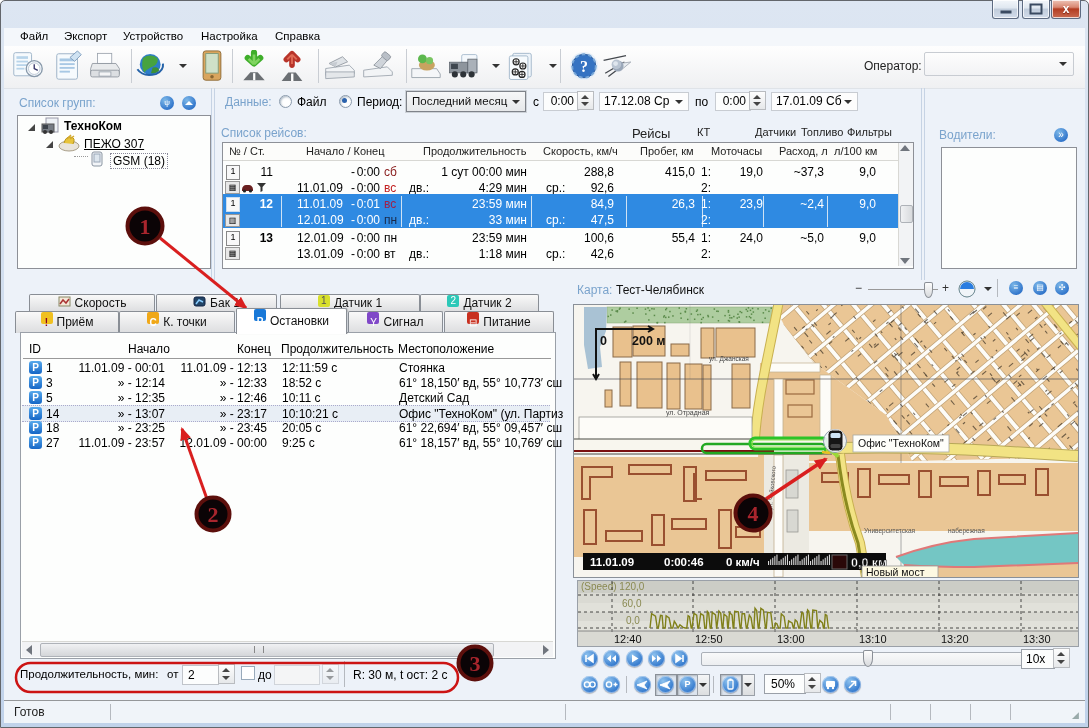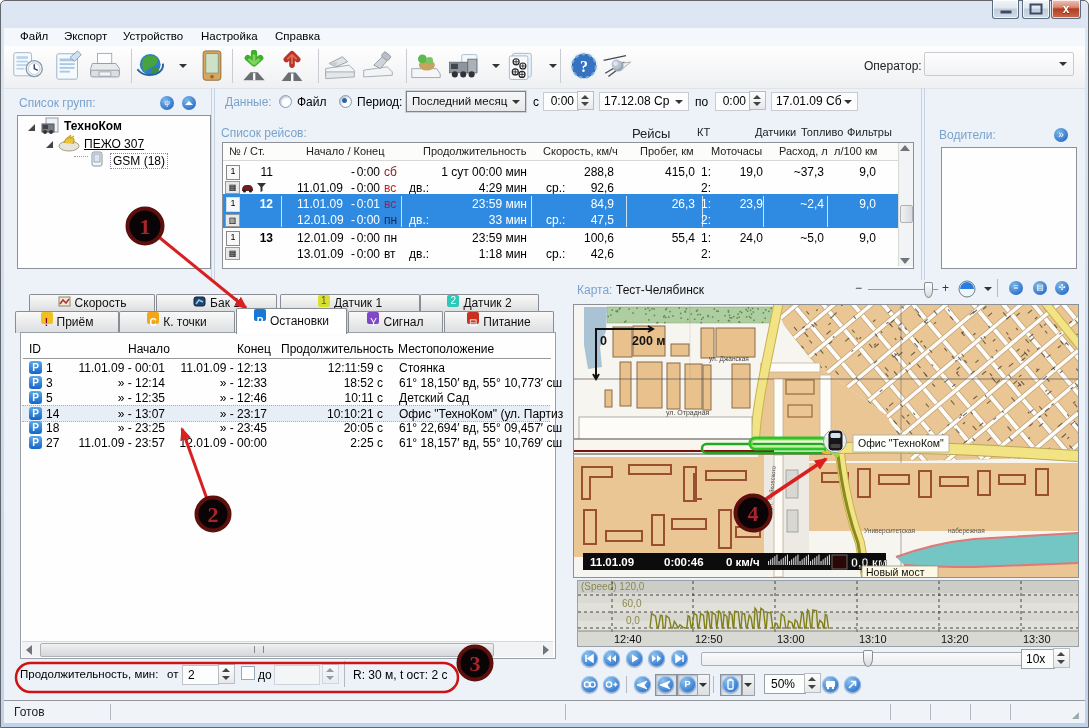--- a/index.html
+++ b/index.html
@@ -48,21 +48,21 @@
 .tab.r2 .tabic{vertical-align:4px;}
 .tab.active{top:25px;height:25px;background:#fff;z-index:2;box-shadow:1px 0 1px rgba(0,0,0,.15);}
 .tab.active span{line-height:25px;}
 .tab.active .tabic{vertical-align:6px;}
 
 .srow{position:absolute;left:1px;width:528px;height:15px;font-size:12px;}
 .srow .pic{position:absolute;left:7px;top:1px;width:13px;height:13px;background:linear-gradient(#58aaec,#1566c6);color:#fff;border-radius:3px;font-size:10px;font-weight:bold;text-align:center;line-height:13px;}
 .srow .sid{position:absolute;left:24px;top:1px;}
 .srow .c1{position:absolute;left:40px;top:1px;width:103px;text-align:right;}
 .srow .c2{position:absolute;left:140px;top:1px;width:105px;text-align:right;}
-.srow .c3{position:absolute;left:260px;top:1px;width:101px;text-align:right;}
+.srow .c3{position:absolute;left:260px;top:1px;width:101px;text-align:left;}
 .srow .c4{position:absolute;left:377px;top:1px;white-space:nowrap;}
 
 .pbtn{position:absolute;width:17px;height:17px;border-radius:50%;background:radial-gradient(circle at 35% 30%,#8ec2ee,#3a7fd0 65%,#2d62b4);color:#fff;font-size:9px;text-align:center;line-height:17px;box-shadow:inset 0 0 0 1px rgba(255,255,255,.4),0 1px 1px rgba(0,0,0,.25);}
 .sunk{position:absolute;width:20px;height:20px;border:1px solid #8a9098;background:#dce4ee;box-shadow:inset 1px 1px 2px rgba(0,0,0,.2);}
 </style>
 </head>
 <body>
 <div id="win">
 <div id="frame"></div>
 <div class="winbtn" style="left:992px;width:25px;">
@@ -452,21 +452,21 @@
             <span class="c1">» - 23:25</span>
             <span class="c2">» - 23:45</span>
             <span class="c3">20:05 с</span>
             <span class="c4">61° 22,694′ вд, 55° 09,457′ сш</span>
           </div>
       <div class="srow" style="top:102px;">
             <span class="pic">P</span>
             <span class="sid">27</span>
             <span class="c1">11.01.09 - 23:57</span>
             <span class="c2">12.01.09 - 00:00</span>
-            <span class="c3">2:25 с</span>
+            <span class="c3">9:25 с</span>
             <span class="c4">61° 18,157′ вд, 55° 10,769′ сш</span>
           </div>
 
       <div style="position:absolute;left:1px;bottom:1px;width:531px;height:15px;background:#f2f3f5;border-top:1px solid #d8d8d4;">
         <div style="position:absolute;left:4px;top:3px;width:0;height:0;border-top:5px solid transparent;border-bottom:5px solid transparent;border-right:6px solid #70757d;"></div>
         <div style="position:absolute;left:18px;top:1px;width:452px;height:12px;background:linear-gradient(#f0f1f3,#d4d6d9);border:1px solid #aeb2b8;border-radius:2px;"></div>
         <div style="position:absolute;left:232px;top:4px;width:8px;height:7px;border-left:1px solid #888;border-right:1px solid #888;"></div>
         <div style="position:absolute;right:4px;top:3px;width:0;height:0;border-top:5px solid transparent;border-bottom:5px solid transparent;border-left:6px solid #70757d;"></div>
       </div>
     </div>

